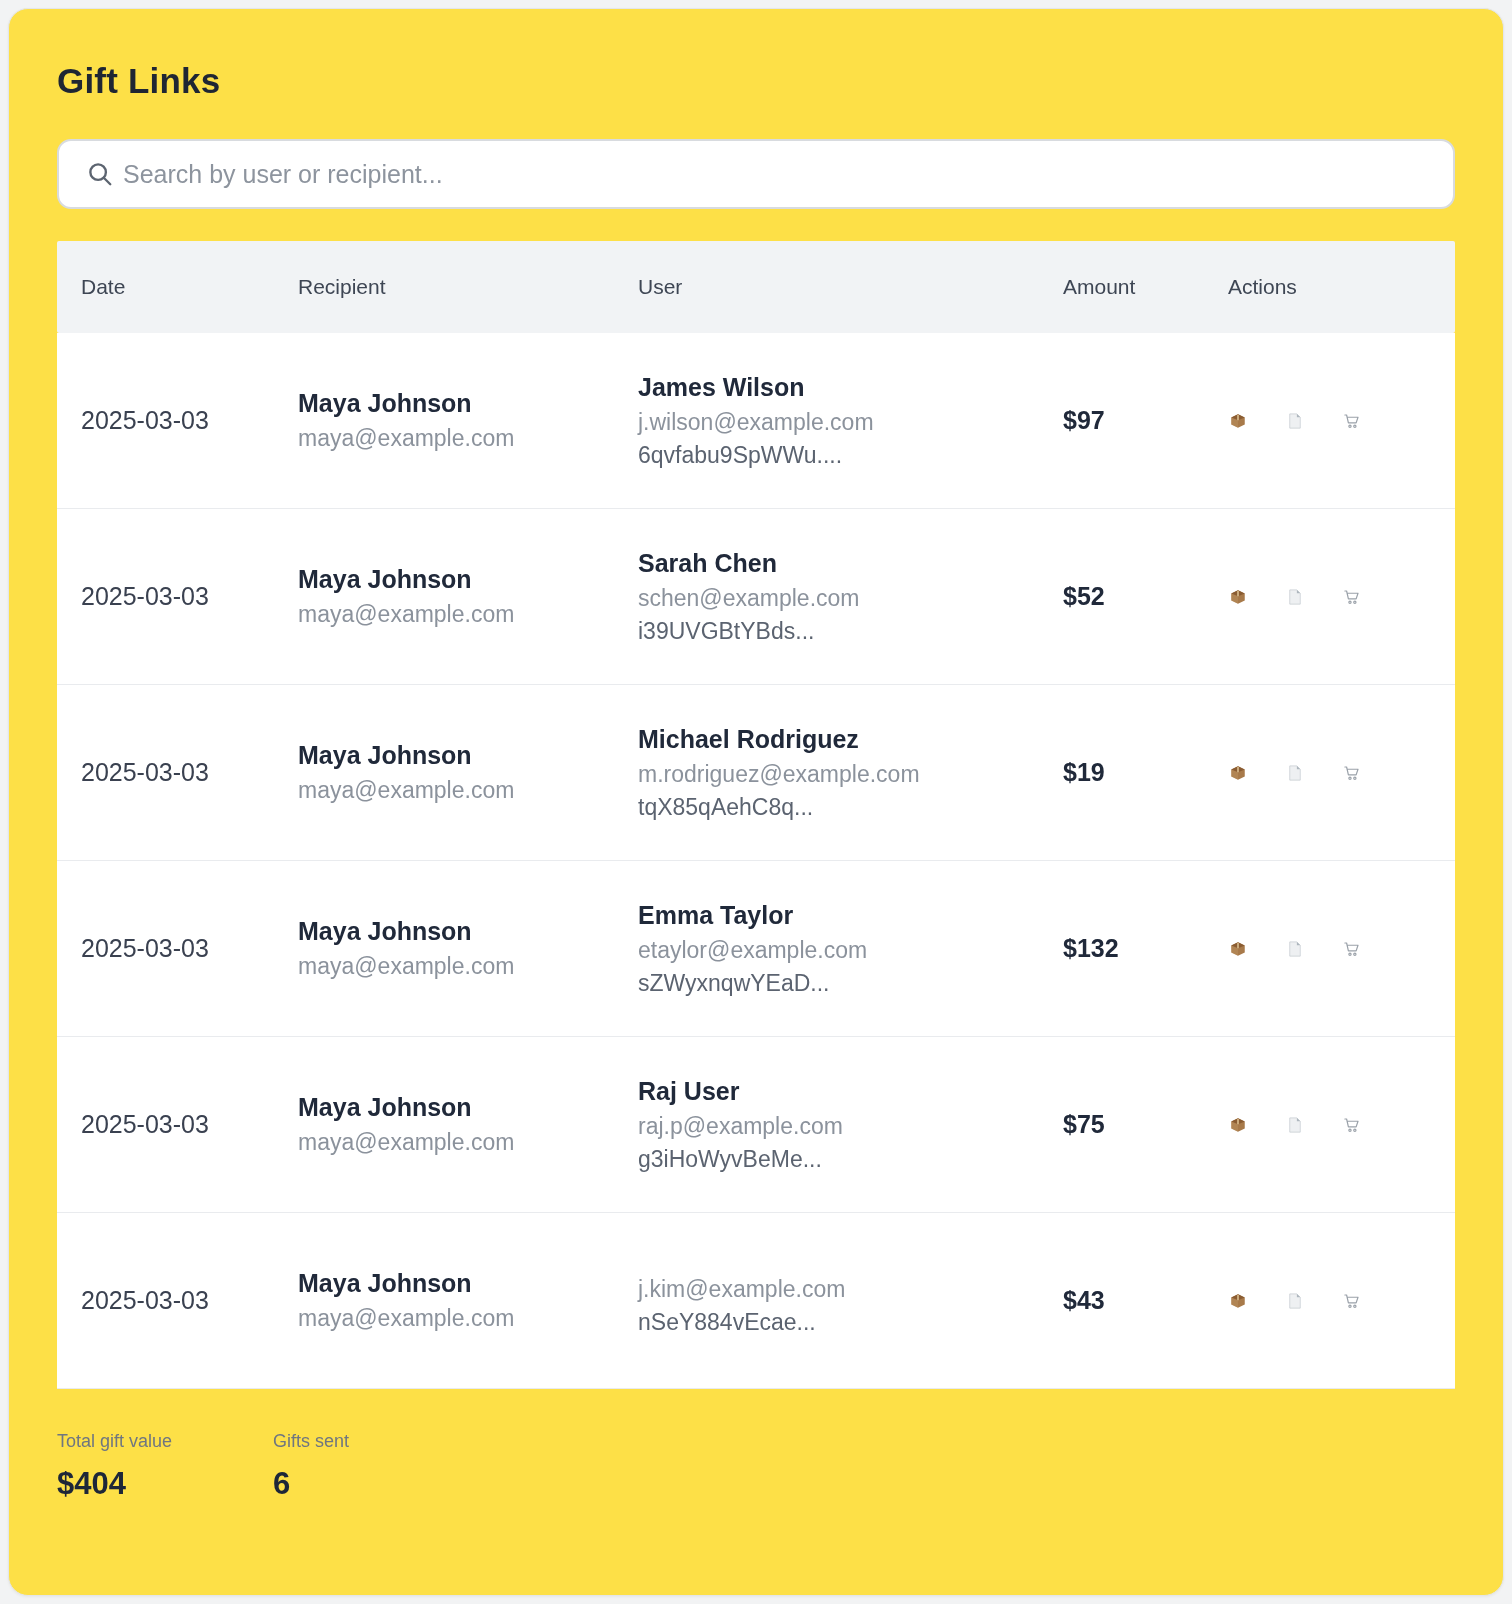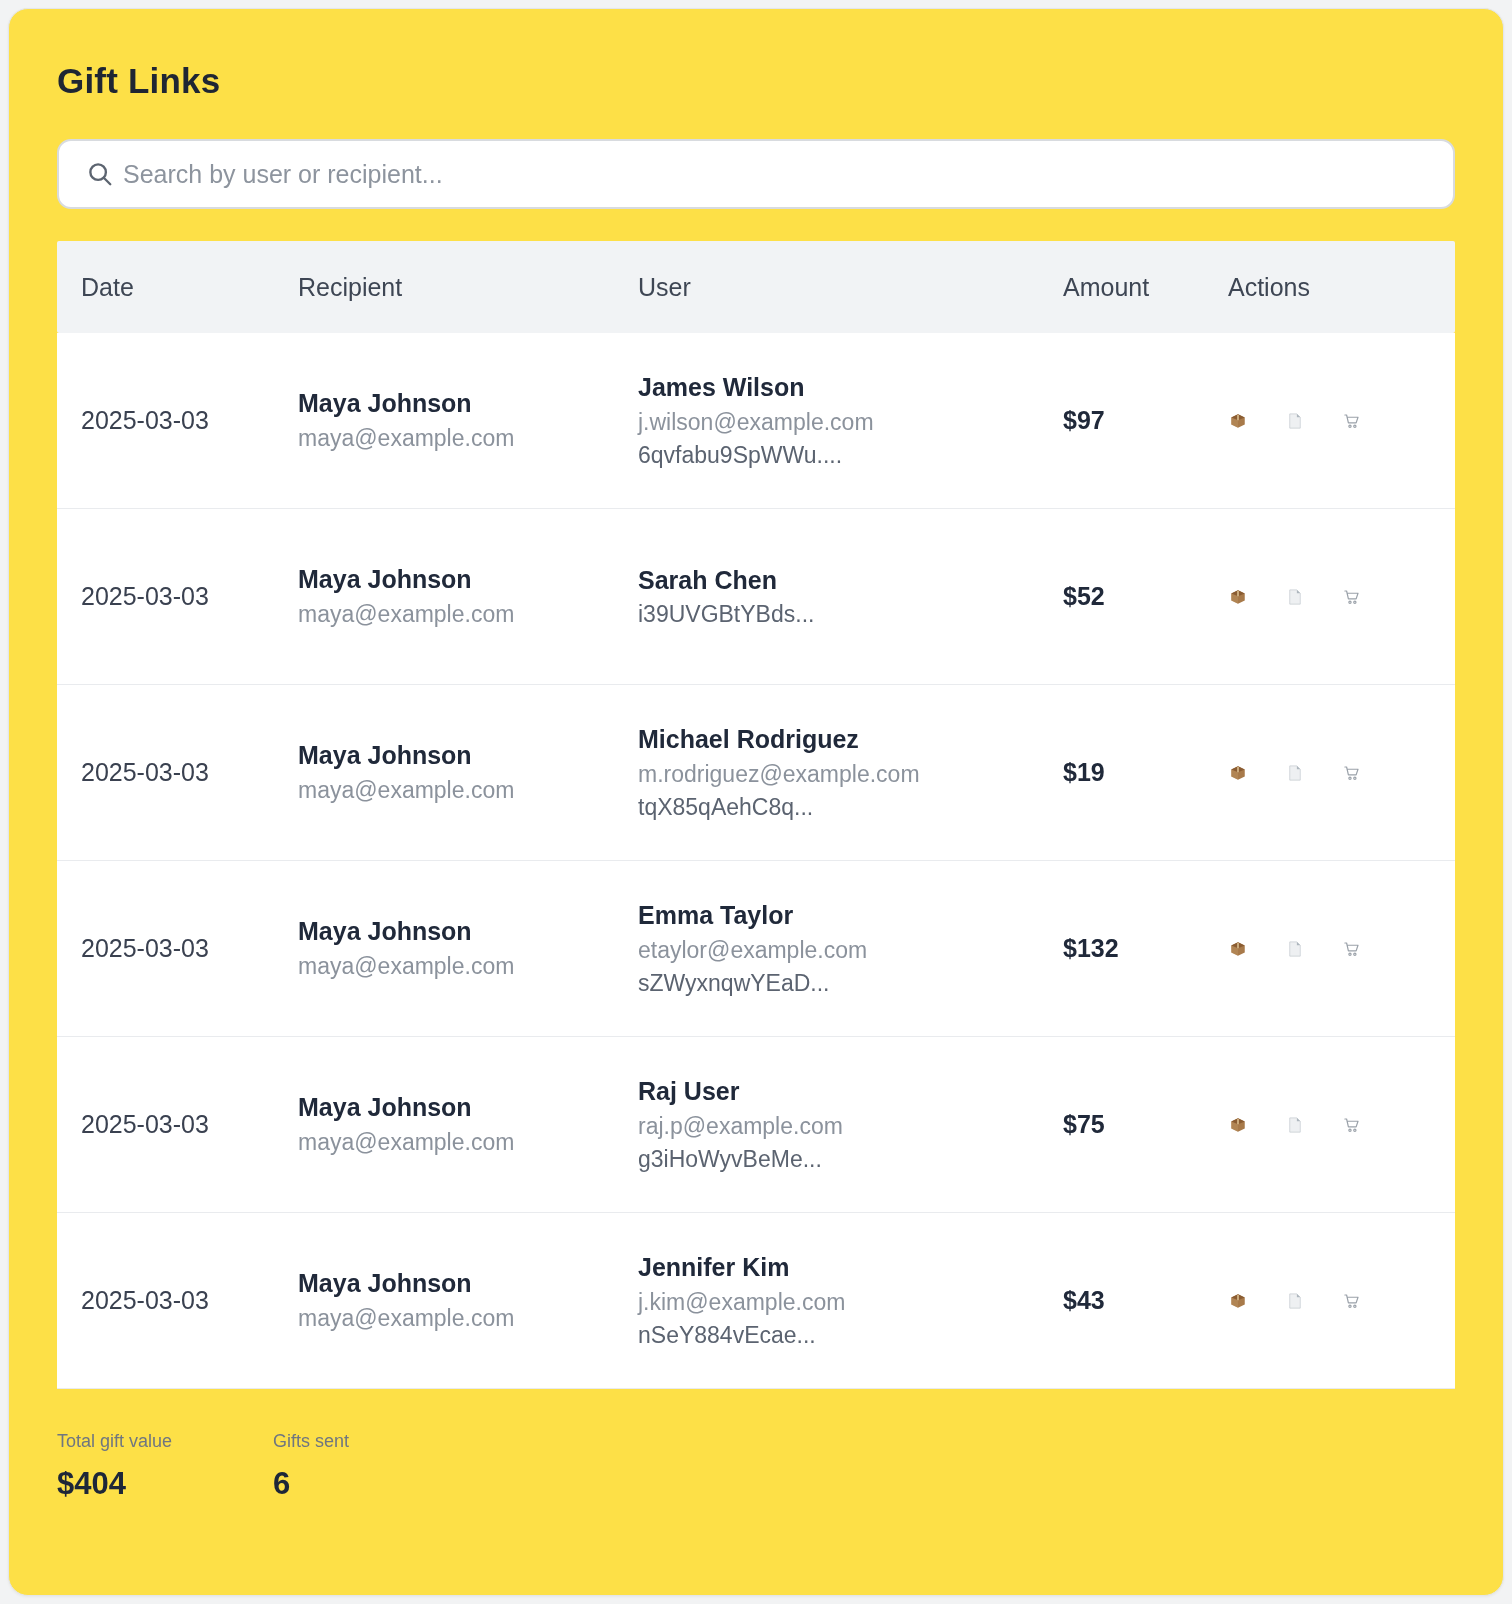--- a/index.html
+++ b/index.html
@@ -53,21 +53,21 @@
     grid-template-columns: 217px 340px 425px 165px 1fr;
     align-items: center;
     padding-left: 24px;
   }
   .thead {
     background: #f1f3f5;
     height: 92px;
     border-radius: 2px;
   }
   .th {
-    font-size: 25px;
+    font-size: 21px;
     font-weight: 500;
     color: #3e4654;
   }
   .trow {
     height: 176px;
     border-bottom: 1px solid #e9ebee;
     background: #fff;
   }
   .cell-date { font-size: 25px; color: #3a4150; }
   .person .name {
@@ -180,20 +180,21 @@
   </div>
 
   <div class="grid-row trow">
     <div class="cell-date">2025-03-03</div>
     <div class="person">
       <div class="name">Maya Johnson</div>
       <div class="email">maya@example.com</div>
     </div>
     <div class="person">
       <div class="name">Sarah Chen</div>
+      <div class="email">schen@example.com</div>
       <div class="code">i39UVGBtYBds...</div>
     </div>
     <div class="cell-amount">$52</div>
     <div class="cell-actions">
       <button class="icon-btn" title="">
         <svg viewBox="0 0 24 24">
           <path fill="#a87a4a" d="M3 7.2 12 3l9 4.2v9.6L12 21l-9-4.2z"></path>
           <path fill="#8a5c32" d="M3 7.2 12 11l9-3.8L12 3z"></path>
           <path fill="#d9bc8d" d="M10.9 3.5h2.2V11h-2.2z"></path>
           <path fill="#c49a66" d="M3 7.2 12 11v10l-9-4.2z" opacity="0.35"></path>
@@ -326,21 +327,20 @@
     </div>
   </div>
 
   <div class="grid-row trow">
     <div class="cell-date">2025-03-03</div>
     <div class="person">
       <div class="name">Maya Johnson</div>
       <div class="email">maya@example.com</div>
     </div>
     <div class="person">
-      <div class="name">Jennifer Kim</div>
       <div class="email">j.kim@example.com</div>
       <div class="code">nSeY884vEcae...</div>
     </div>
     <div class="cell-amount">$43</div>
     <div class="cell-actions">
       <button class="icon-btn" title="">
         <svg viewBox="0 0 24 24">
           <path fill="#a87a4a" d="M3 7.2 12 3l9 4.2v9.6L12 21l-9-4.2z"></path>
           <path fill="#8a5c32" d="M3 7.2 12 11l9-3.8L12 3z"></path>
           <path fill="#d9bc8d" d="M10.9 3.5h2.2V11h-2.2z"></path>

